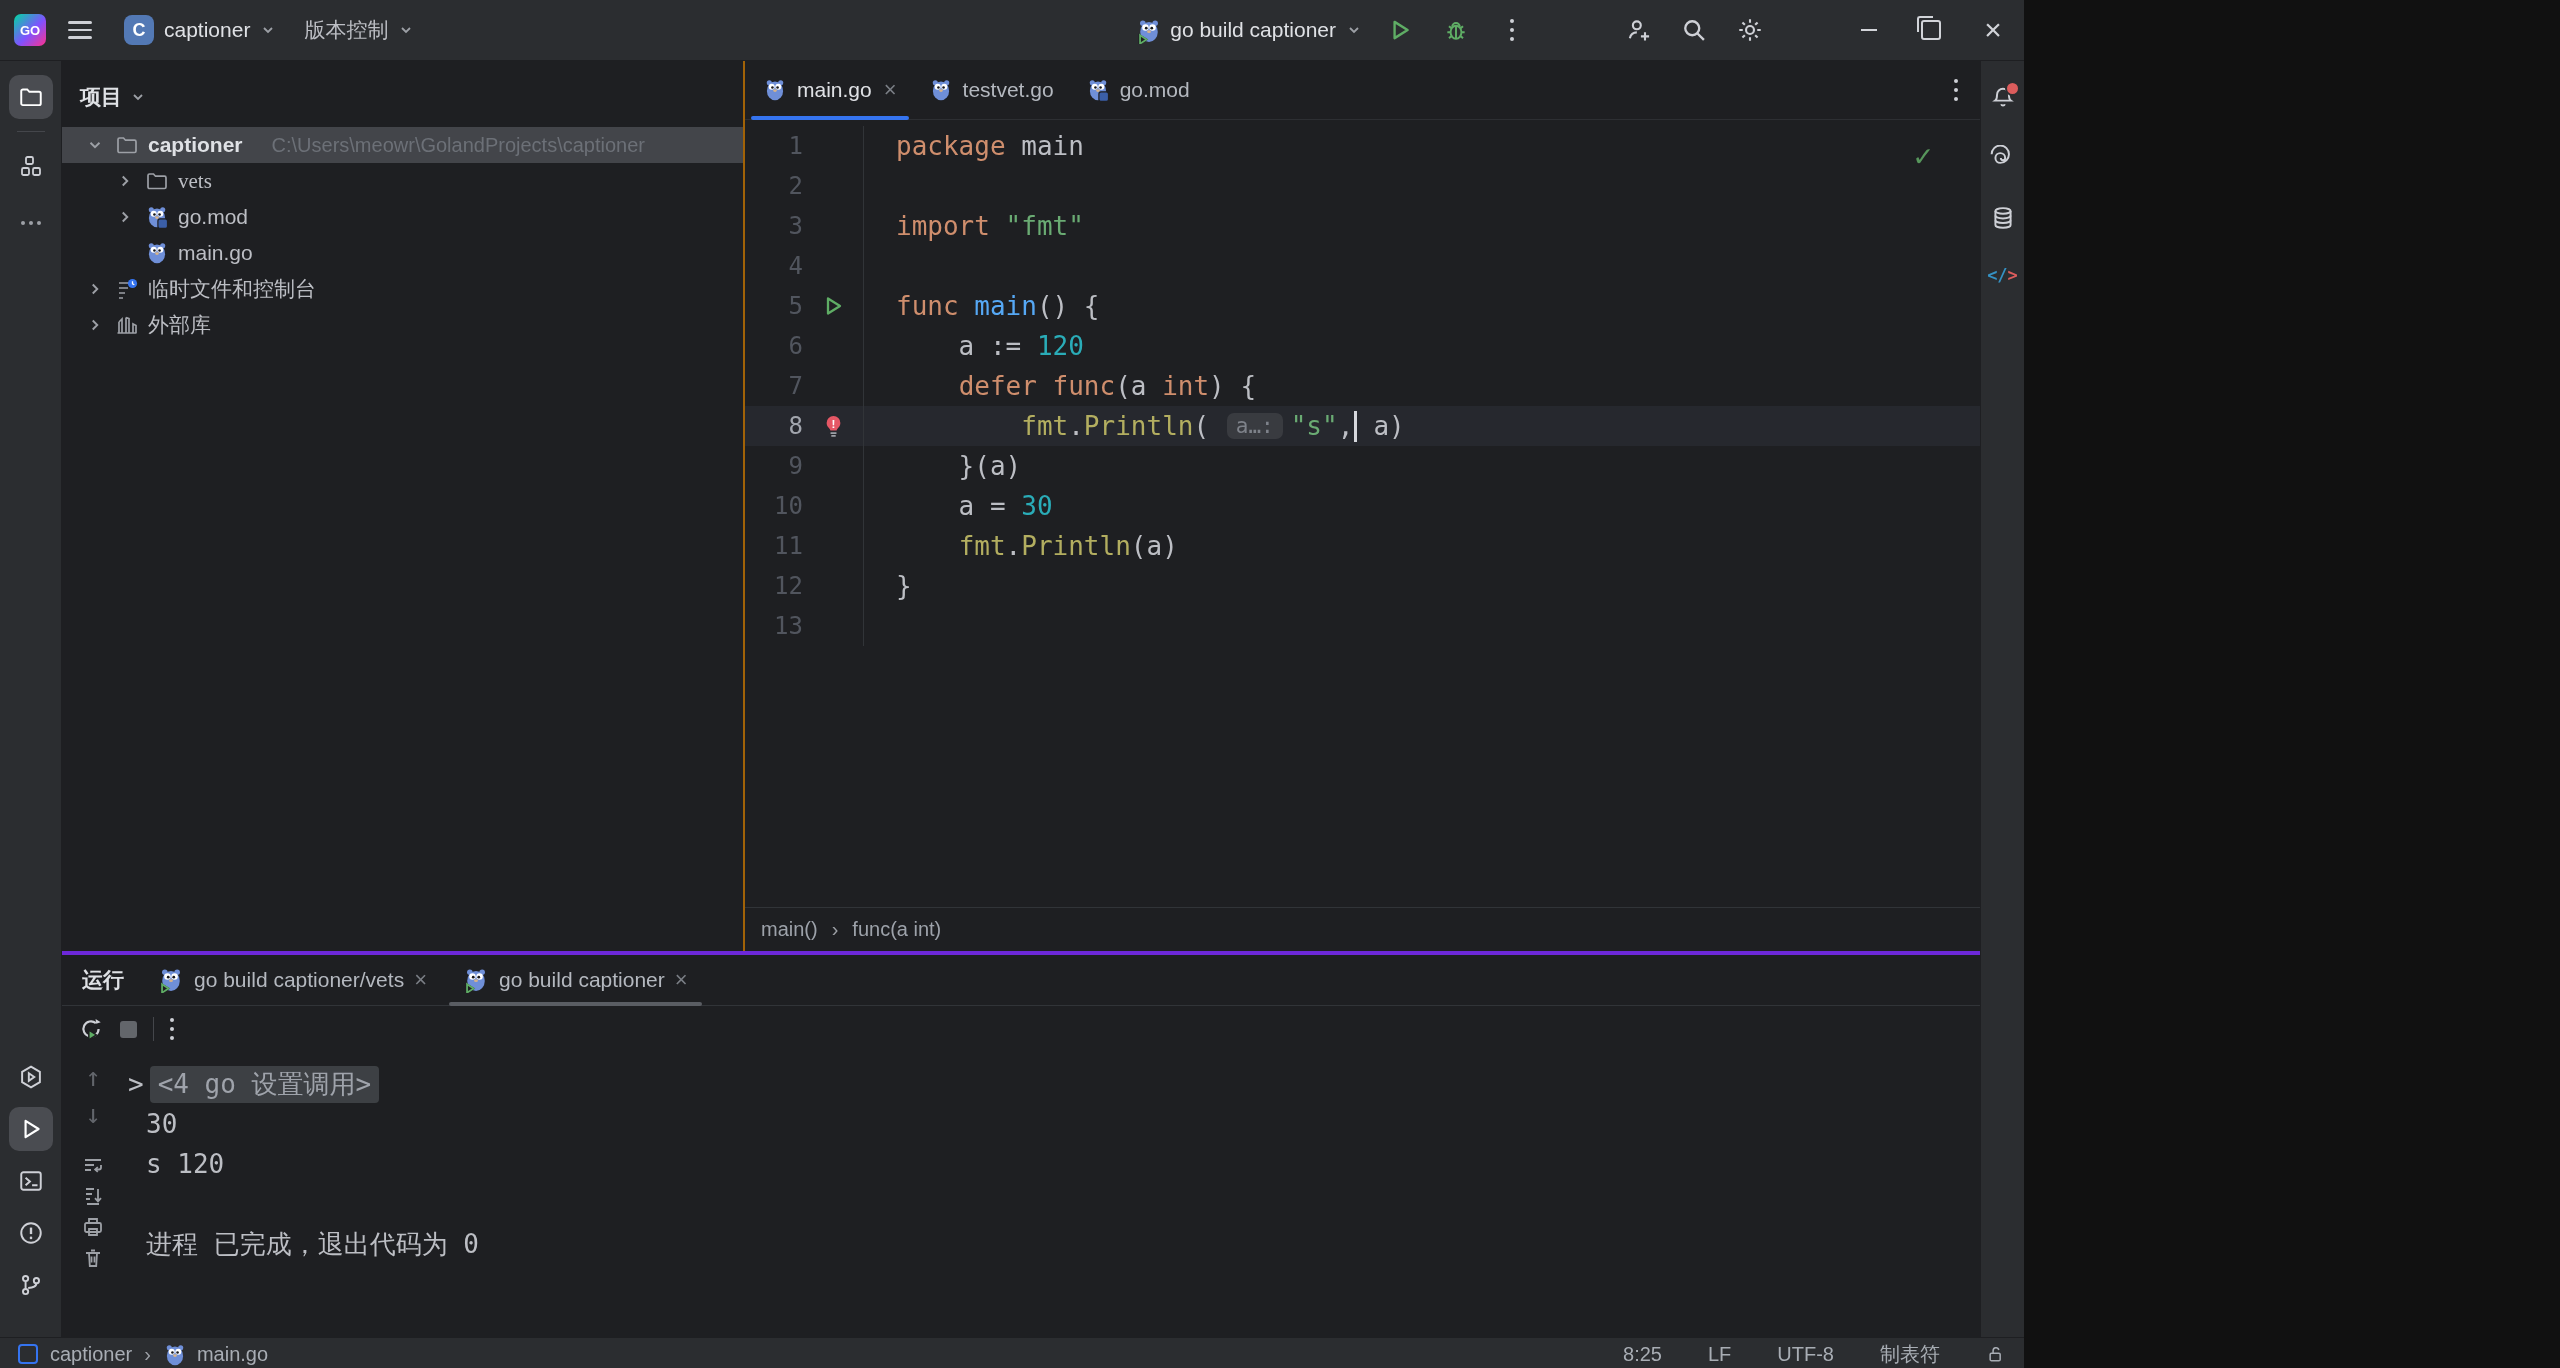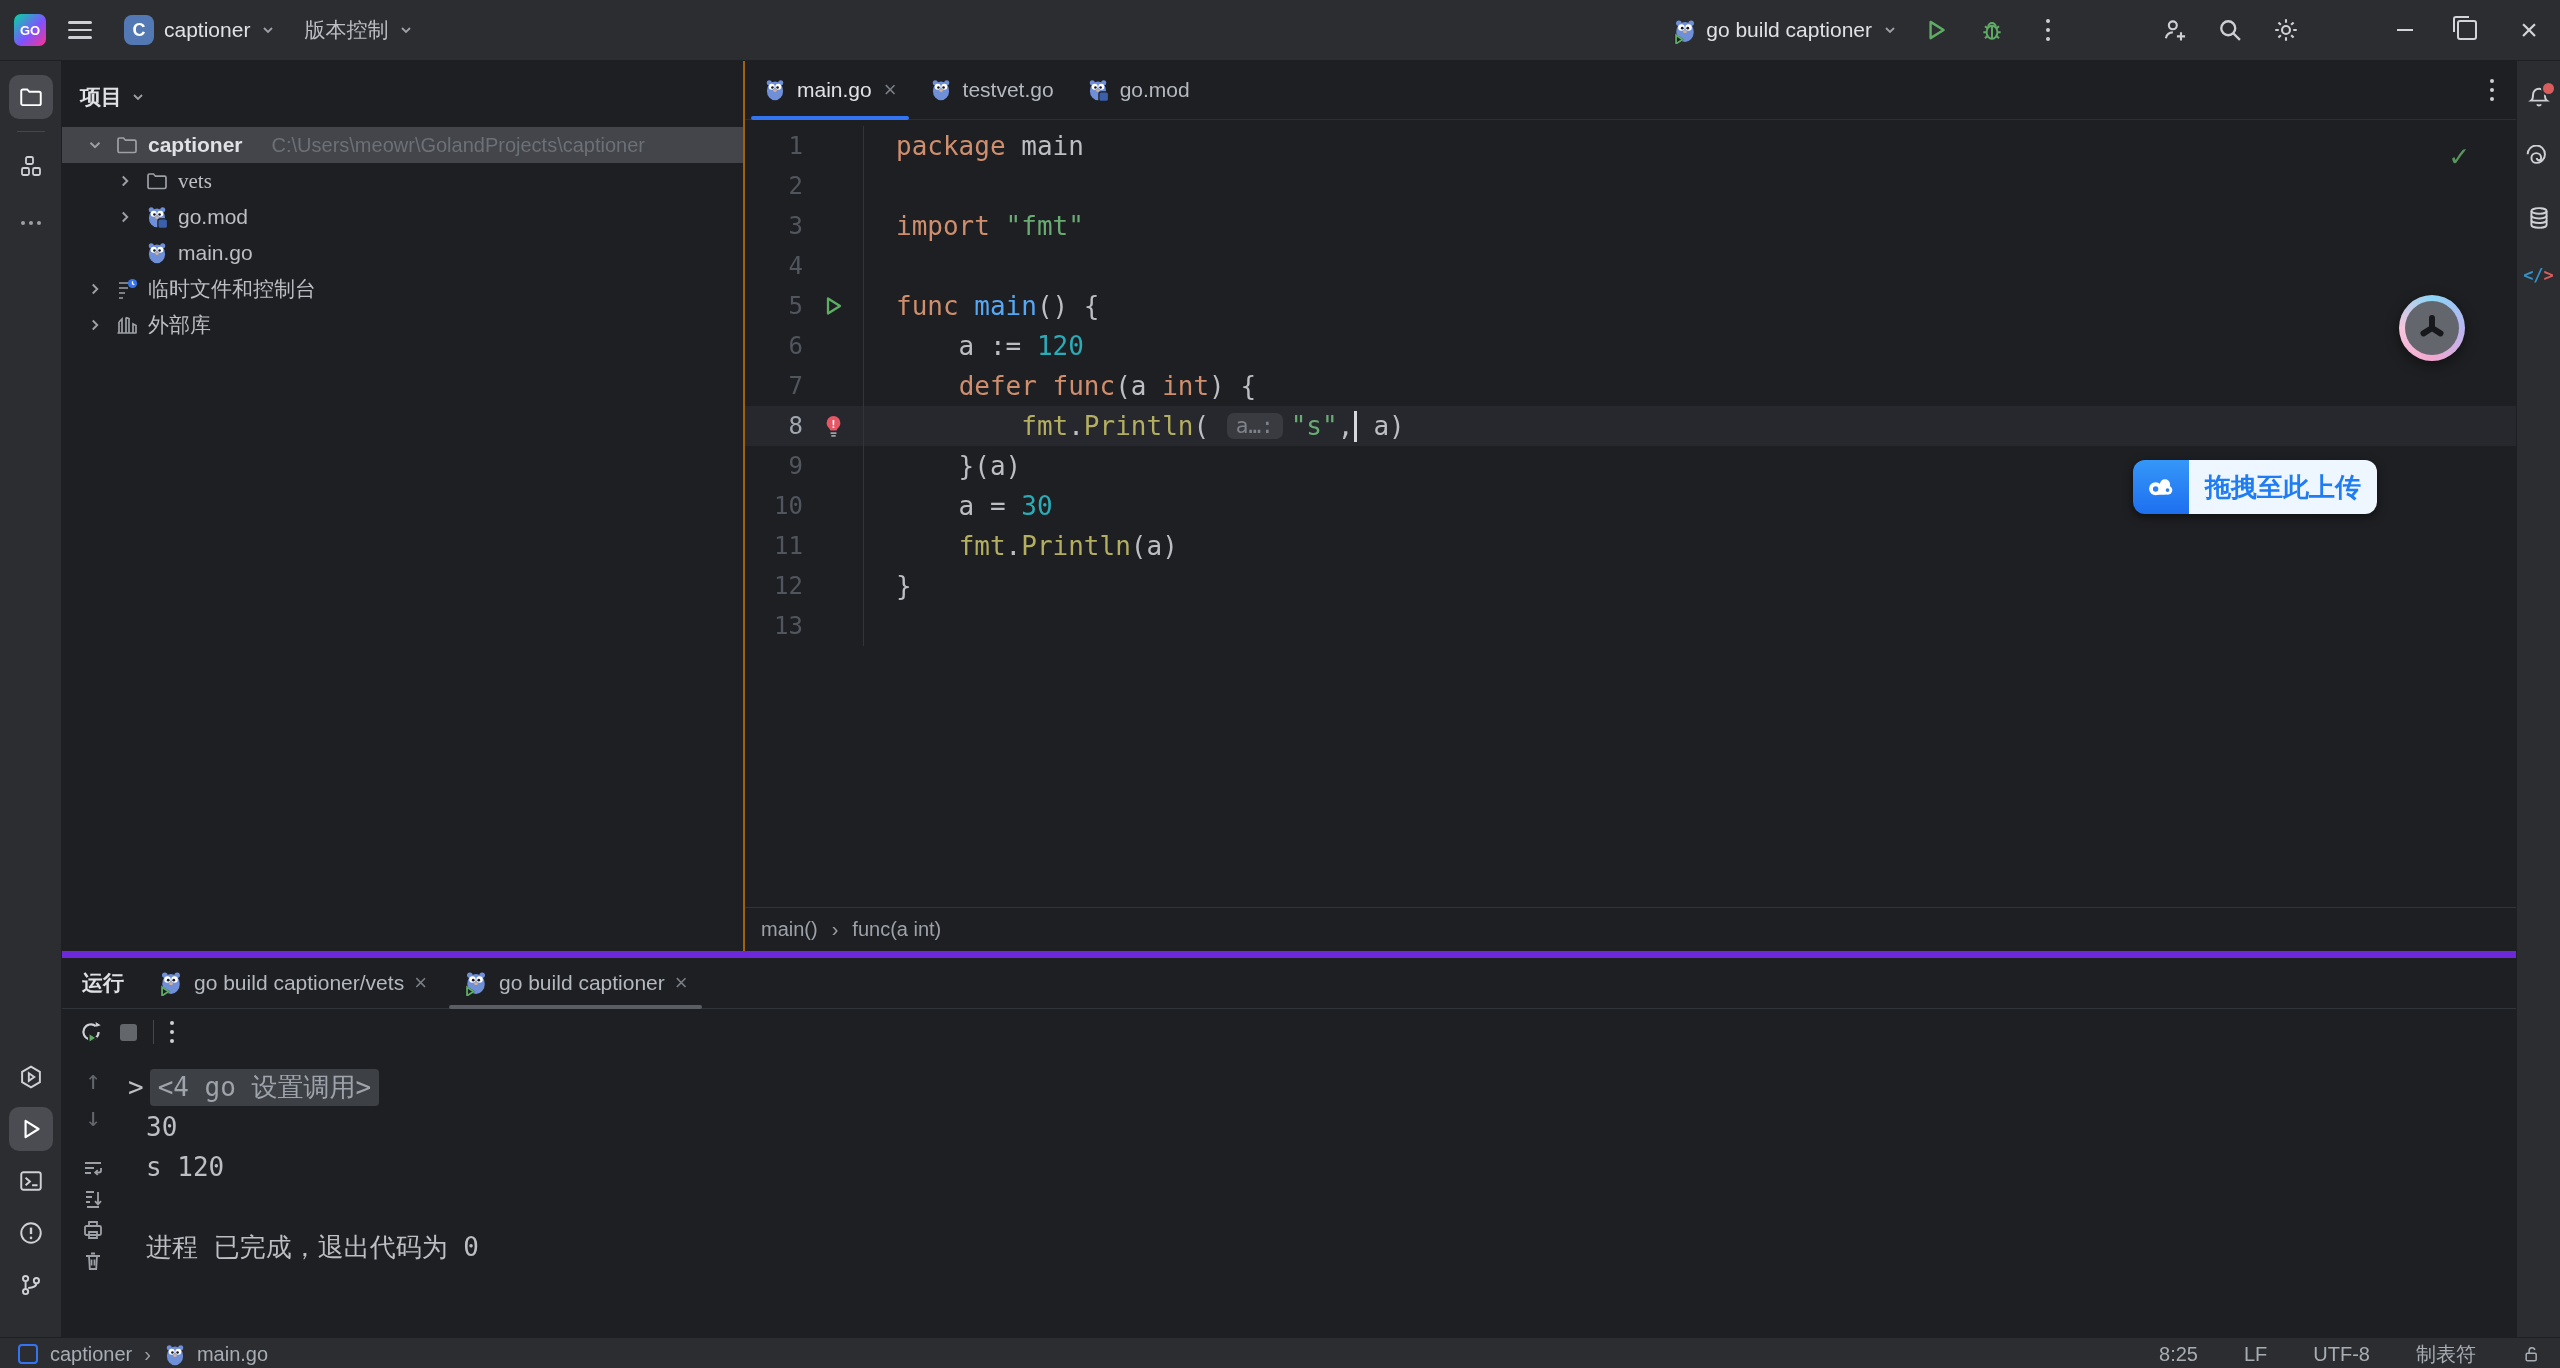--- a/index.html
+++ b/index.html
@@ -1,16 +1,16 @@
 <!DOCTYPE html>
 <html><head>
 <meta charset="utf-8">
 <style>
   html,body{margin:0;padding:0;background:#111;}
-  .app{position:relative;width:2560px;height:1368px;background:#1e1f22;overflow:hidden;
+  .app{position:relative;width:2024px;height:1368px;background:#1e1f22;overflow:hidden;
        font-family:"Liberation Sans",sans-serif;color:#bcbec4;-webkit-font-smoothing:antialiased;}
   svg{display:block}
 
   
   .titlebar{height:60px;background:#2b2d30;display:flex;align-items:center;padding:0 0 0 14px;
             border-bottom:1px solid #1e1f22;}
   .tb-item{display:flex;align-items:center;gap:10px;padding:0 14px;height:44px;border-radius:8px;cursor:default;}
   .logo{width:32px;height:32px;border-radius:7px;background:linear-gradient(135deg,#00d8a0 0%,#7f52ff 55%,#ff318c 100%);
         display:flex;align-items:center;justify-content:center;font-weight:bold;font-size:13px;color:#fff;}
   .hamburger{display:flex;flex-direction:column;gap:5px;margin:0 18px 0 22px;}
@@ -80,21 +80,21 @@
   .code-line.current .ln{color:#a1a5ad;}
   .tk-kw{color:#cf8e6d}.tk-str{color:#6aab73}.tk-num{color:#2aacb8}.tk-fn{color:#56a8f5}
   .tk-call{color:#b3ae60}.tk-def{color:#bcbec4}
   .hint{background:#393b40;color:#7e828a;border-radius:7px;padding:1px 9px;font-size:21px;margin:0 8px 0 2px;}
   .caret{display:inline-block;width:2.5px;height:31px;background:#d6d8dd;margin:0 1px;}
   .inspect-ok{position:absolute;top:18px;right:48px;color:#57965c;font-size:30px;font-weight:bold;}
   .breadcrumbs{height:43px;border-top:1px solid #313438;display:flex;align-items:center;gap:14px;
                padding-left:16px;font-size:20px;color:#9da2aa;}
 
   
-  .run-panel{grid-column:2;grid-row:2;border-top:7px solid #6d28d9;background:#1e1f22;display:flex;flex-direction:column;}
+  .run-panel{grid-column:2;grid-row:2;border-top:4px solid #6d28d9;background:#1e1f22;display:flex;flex-direction:column;}
   .rp-tabs{height:50px;display:flex;align-items:stretch;border-bottom:1px solid #313438;padding-left:14px;}
   .rp-title{display:flex;align-items:center;font-weight:bold;font-size:21px;color:#dfe1e5;padding:0 16px 0 6px;}
   .rtab{display:flex;align-items:center;gap:10px;padding:0 18px;font-size:21px;color:#b4b8bf;position:relative;}
   .rtab.active:after{content:"";position:absolute;left:4px;right:4px;bottom:-1px;height:4px;background:#5a5d63;border-radius:2px;}
   .rtab .close{color:#7a7e85;font-size:22px;}
   .rp-toolbar{height:46px;display:flex;align-items:center;gap:16px;padding-left:16px;}
   .rp-tb-divider{width:1px;height:24px;background:#44464b;}
   .stop-sq{width:17px;height:17px;border-radius:3px;background:#63666b;}
   .console{flex:1;display:flex;font-family:"DejaVu Sans Mono",monospace;font-size:26px;}
   .con-strip{width:62px;display:flex;flex-direction:column;align-items:center;padding-top:10px;gap:7px;color:#8d9097;}

